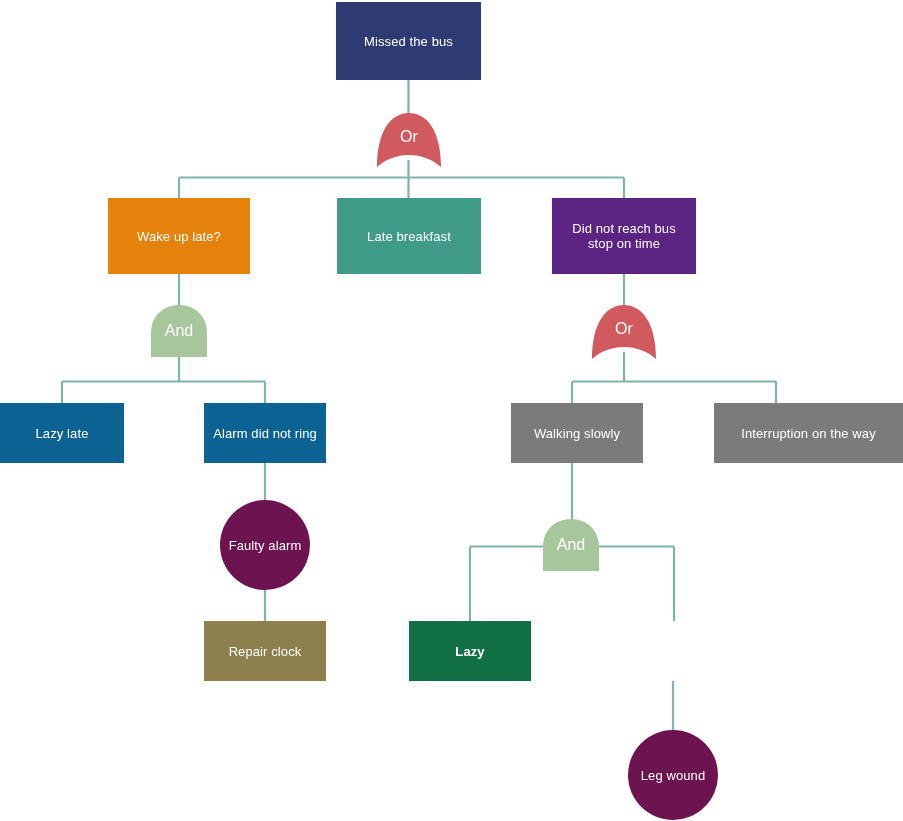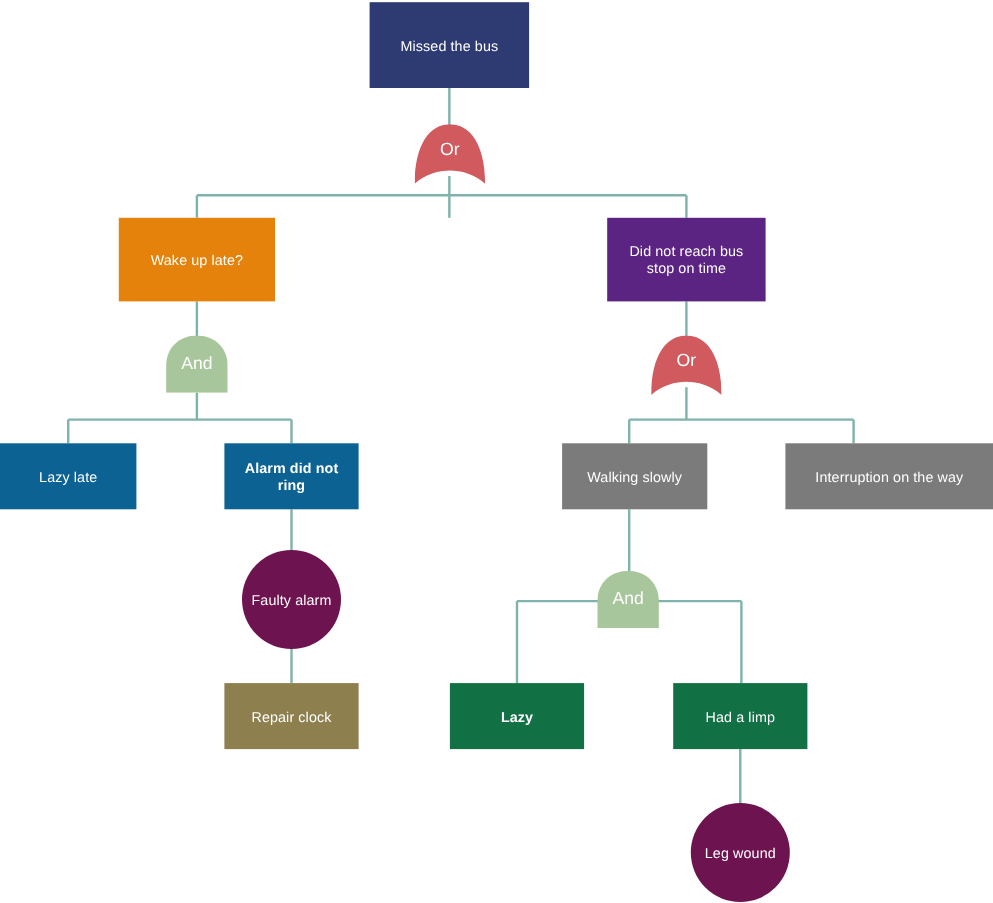--- a/index.html
+++ b/index.html
@@ -116,20 +116,23 @@
     <svg viewBox="0 0 64 54" preserveAspectRatio="none">
       <path d="M0,54 C0,18 14,0 32,0 C50,0 64,18 64,54 C54,45 42,42 32,42 C22,42 10,45 0,54 Z" fill="#D05A5E"></path>
     </svg>
     <span class="gate-label" style="margin-top:-6px;">Or</span>
   </div>
 
   <div class="node rect" style="left:108px; top:198px; width:142px; height:76px; background:#E5820B;">
     <span>Wake up late?</span>
   </div>
 
+  <div class="node rect" style="left:337px; top:198px; width:144px; height:76px; background:#3F9B87;">
+    <span>Late breakfast</span>
+  </div>
 
   <div class="node rect" style="left:552px; top:198px; width:144px; height:76px; background:#5B2483;">
     <span>Did not reach bus stop on time</span>
   </div>
 
   <div class="gate and" style="left:151px; top:305px; width:56px; height:52px;">
     <svg viewBox="0 0 56 52" preserveAspectRatio="none">
       <path d="M0,52 L0,28 C0,11 12,0 28,0 C44,0 56,11 56,28 L56,52 Z" fill="#A8C69C"></path>
     </svg>
     <span class="gate-label">And</span>
@@ -139,21 +142,21 @@
     <svg viewBox="0 0 64 54" preserveAspectRatio="none">
       <path d="M0,54 C0,18 14,0 32,0 C50,0 64,18 64,54 C54,45 42,42 32,42 C22,42 10,45 0,54 Z" fill="#D05A5E"></path>
     </svg>
     <span class="gate-label" style="margin-top:-6px;">Or</span>
   </div>
 
   <div class="node rect" style="left:0px; top:403px; width:124px; height:60px; background:#0B6293;">
     <span>Lazy late</span>
   </div>
 
-  <div class="node rect" style="left:204px; top:403px; width:122px; height:60px; background:#0B6293;font-weight:bold;">
+  <div class="node rect" style="left:204px; top:403px; width:122px; height:60px; background:#0B6293;">
     <span>Alarm did not ring</span>
   </div>
 
   <div class="node rect" style="left:511px; top:403px; width:132px; height:60px; background:#7B7B7B;">
     <span>Walking slowly</span>
   </div>
 
   <div class="node rect" style="left:714px; top:403px; width:189px; height:60px; background:#7B7B7B;">
     <span>Interruption on the way</span>
   </div>
@@ -170,21 +173,18 @@
   </div>
 
   <div class="node rect" style="left:204px; top:621px; width:122px; height:60px; background:#8E7F4E;">
     <span>Repair clock</span>
   </div>
 
   <div class="node rect" style="left:409px; top:621px; width:122px; height:60px; background:#127045;font-weight:bold;">
     <span>Lazy</span>
   </div>
 
-  <div class="node rect" style="left:612px; top:621px; width:122px; height:60px; background:#127045;">
-    <span>Had a limp</span>
-  </div>
 
   <div class="node circle" style="left:628px; top:730px; width:90px; height:90px; background:#6D1350;">
     <span>Leg wound</span>
   </div>
 
 </div>
 
 </body></html>

